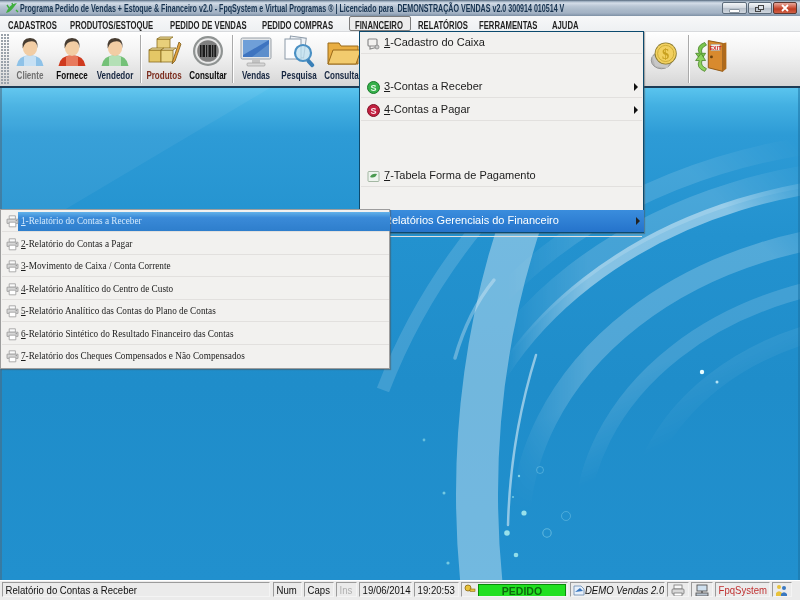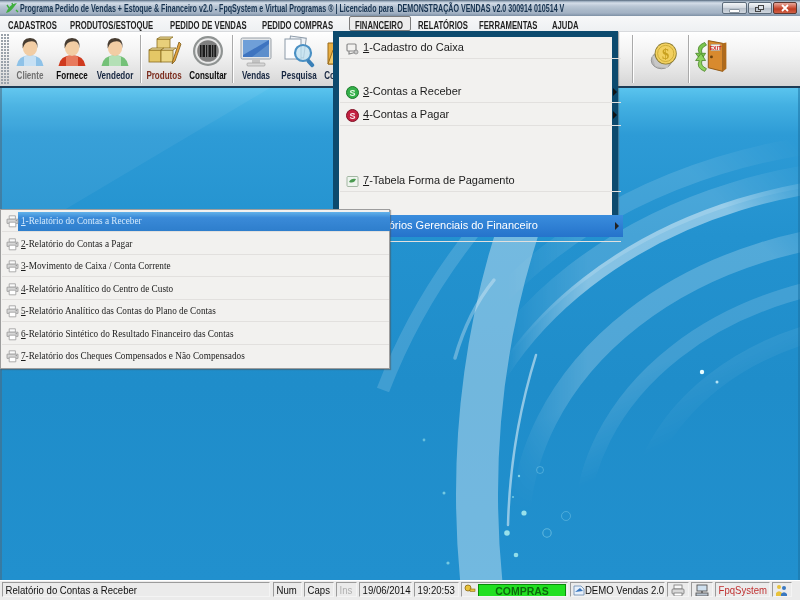--- a/index.html
+++ b/index.html
@@ -14,21 +14,21 @@
 #toolbar-borderbottom{position:absolute;left:0;top:86px;width:800px;height:2px;background:#1d3b55;}
 #grip{position:absolute;left:1px;top:34px;width:8px;height:51px;
  background-image:radial-gradient(circle at 1px 1px,#9aa2aa 0.8px,transparent 1px);background-size:3px 3px;}
 .tbtn{position:absolute;top:34px;height:50px;text-align:center;}
 .tlabel{position:absolute;left:-15px;right:-15px;bottom:3px;font-size:11px;font-weight:bold;white-space:nowrap;transform:scaleX(0.73);}
 .tsep{position:absolute;top:35px;width:1px;height:48px;background:#aaa;box-shadow:1px 0 0 #fff;}
 #desktop{position:absolute;left:0;top:88px;width:800px;height:492px;}
 #statusbar{position:absolute;left:0;top:580px;width:800px;height:20px;background:#ebebeb;border-top:1px solid #fff;}
 .sp{position:absolute;top:582px;height:15px;border:1px solid;border-color:#9b9b9b #f4f4f4 #f4f4f4 #9b9b9b;background:#ebebeb;font-size:11px;color:#111;overflow:hidden;white-space:nowrap;}
 .sp .t{padding:1px 3px 0 3px;display:block;transform:scaleX(0.87);transform-origin:0 50%;}
-#menu1{position:absolute;left:333px;top:31px;width:285px;height:202px;background:#f2f1ef;border:6px solid #0c4a6e;box-shadow:1px 1px 1px rgba(80,80,80,0.45);z-index:20;}
+#menu1{position:absolute;left:359px;top:31px;width:285px;height:202px;background:#f2f1ef;border:1px solid #0c4a6e;box-shadow:1px 1px 1px rgba(80,80,80,0.45);z-index:20;}
 .m1row{position:absolute;left:1px;width:281px;height:22px;border-bottom:1px solid #e2e0de;}
 .m1txt{position:absolute;left:23px;top:4px;font-size:11px;color:#1c1c1c;white-space:nowrap;}
 .m1arrow{position:absolute;right:4px;top:7px;width:0;height:0;border-left:4px solid #111;border-top:4px solid transparent;border-bottom:4px solid transparent;}
 .m1icon{position:absolute;left:5px;top:4px;width:15px;height:15px;}
 #m1hl{position:absolute;left:1px;top:177.6px;width:283px;height:22.2px;background:linear-gradient(180deg,#3a8ddd,#2573cb);}
 #m1hl .m1txt{color:#fff;}
 #m1hl .m1arrow{border-left-color:#222;}
 #menu2{position:absolute;left:0px;top:209px;width:390px;height:160px;background:#f2f1ef;border:1px solid #9d9d9d;box-shadow:1px 1px 1px rgba(80,80,80,0.45);z-index:30;}
 .m2row{position:absolute;left:1px;width:387px;height:22px;border-bottom:1px solid #e2e0de;font-family:Liberation Serif, serif;}
 .m2txt{position:absolute;left:18.5px;top:4px;font-size:11px;color:#1c1c1c;white-space:nowrap;transform:scaleX(0.84);transform-origin:0 50%;}
@@ -264,23 +264,23 @@
   </div>
 <div class="sp" style="left:414px;width:45px;">
     <span class="t">19:20:53</span>
   </div>
 <div class="sp" style="left:461px;width:107px;">
  <svg width="12" height="12" viewBox="0 0 12 12" style="position:absolute;left:2px;top:1px;">
   <circle cx="4" cy="4" r="3" fill="#e8c23a" stroke="#8a6a10" stroke-width="0.8"></circle>
   <rect x="6" y="5" width="5" height="2.4" fill="#e8c23a" stroke="#8a6a10" stroke-width="0.6"></rect>
  </svg>
  <div style="position:absolute;left:16px;top:1px;width:88px;height:13px;background:#22e022;border:1px solid #0a8a0a;
-  font-size:10.5px;font-weight:bold;color:#0c6a0c;text-align:center;line-height:13px;">COMPRAS</div>
-</div>
-<div class="sp" style="left:570px;width:95px;">
+  font-size:10.5px;font-weight:bold;color:#0c6a0c;text-align:center;line-height:13px;">PEDIDO</div>
+</div>
+<div class="sp" style="left:570px;width:95px;font-style:italic;">
  <svg width="12" height="12" viewBox="0 0 12 12" style="position:absolute;left:2px;top:1px;">
   <path d="M1 2 L8 2 L11 5 L11 11 L1 11 Z" fill="#e8f0fa" stroke="#6a8ab0" stroke-width="0.8"></path>
   <path d="M2 8 L7 4 L10 7" fill="#3a78c0"></path>
  </svg>
  <span class="t" style="padding-left:16px;">DEMO Vendas 2.0</span>
 </div>
 <div class="sp" style="left:667px;width:22px;">
  <svg width="14" height="13" viewBox="0 0 14 13" style="position:absolute;left:3px;top:1px;">
   <rect x="3" y="1" width="8" height="4" fill="#f8f8f8" stroke="#777" stroke-width="0.8"></rect>
   <rect x="1" y="5" width="12" height="5" rx="1" fill="#d8d8d8" stroke="#777" stroke-width="0.8"></rect>

